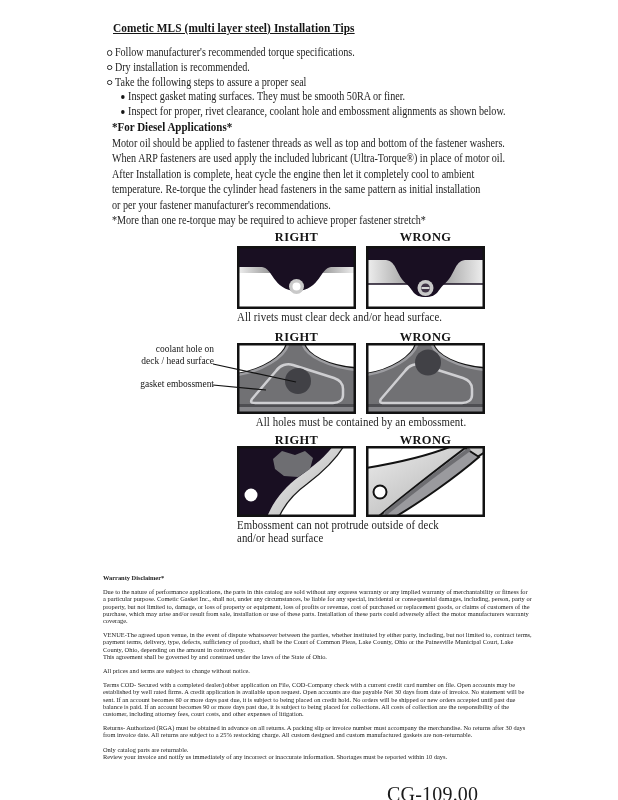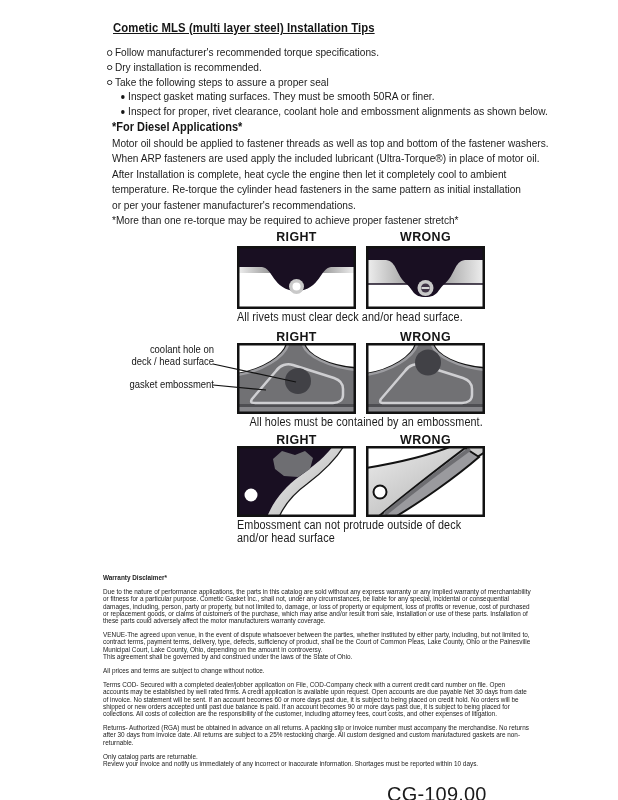--- a/index.html
+++ b/index.html
@@ -1,18 +1,18 @@
 <!DOCTYPE html>
 <html><head>
 <meta charset="utf-8">
 <style>
   html,body { margin:0; padding:0; background:#ffffff; }
   #page {
     position:relative; width:618px; height:800px; background:#ffffff;
-    font-family:Liberation Sans, sans-serif; color:#1c1c1c; overflow:hidden;
+    font-family:Liberation Serif, serif; color:#1c1c1c; overflow:hidden;
   }
   .abs { position:absolute; }
 
   .title {
     position:absolute; left:113px; top:20px;
     font-size:13.5px; font-weight:bold; text-decoration:underline;
     white-space:nowrap; transform:scaleX(0.84); transform-origin:0 0;
     letter-spacing:0.1px; color:#151515;
   }
 

